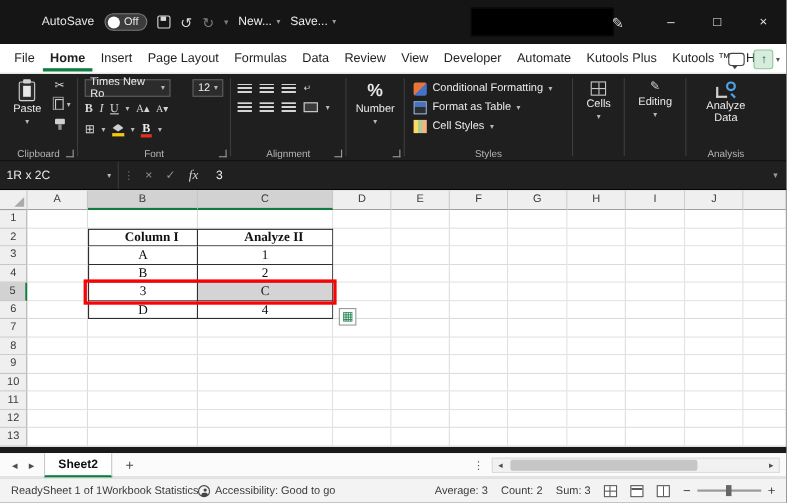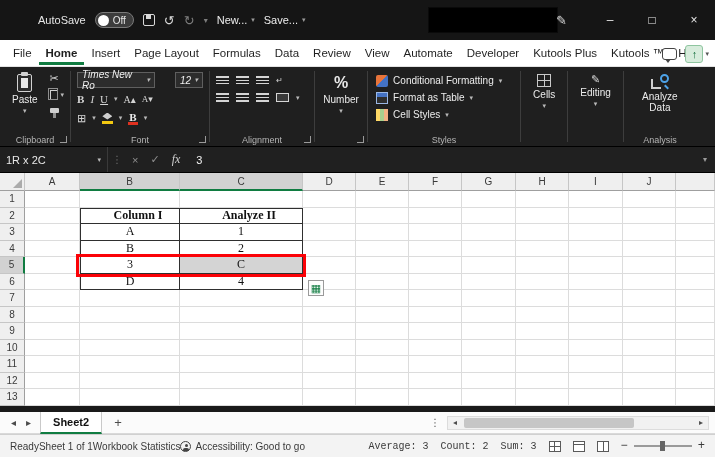--- a/index.html
+++ b/index.html
@@ -50,21 +50,21 @@
   .paste-ic::after{content:"";position:absolute;top:3px;left:2.5px;width:7px;height:10px;background:#e8e8e8;}
   .minicol{display:flex;flex-direction:column;gap:3px;justify-content:center;}
   .minirow{display:flex;align-items:center;gap:3px;height:13px;}
   .ic{color:#d5d5d5;font-size:11px;line-height:11px;}
   .copy-ic{position:relative;width:8px;height:10px;border:1px solid #cfcfcf;background:#1f1f1f;}
   .copy-ic::before{content:"";position:absolute;left:-3px;top:-3px;width:8px;height:10px;border:1px solid #8f8f8f;}
   .fp-ic{width:9px;height:5px;background:#cfcfcf;border-radius:1px;position:relative;}
   .fp-ic::after{content:"";position:absolute;left:3px;top:5px;width:3px;height:5px;background:#8f8f8f;}
   
   .combo{display:flex;align-items:center;justify-content:space-between;border:1px solid #5f5f5f;background:#2c2c2c;height:16px;padding:0 4px;font-size:10px;color:#f0f0f0;}
-  .fg-r1{display:flex;gap:20px;font-style:italic;}
+  .fg-r1{display:flex;gap:20px;}
   .fg-r{display:flex;align-items:center;gap:6px;height:16px;margin-top:3px;}
   .fB{font-weight:bold;font-family:"Liberation Serif",serif;}
   .fI{font-style:italic;font-family:"Liberation Serif",serif;}
   .fU{text-decoration:underline;font-family:"Liberation Serif",serif;}
   .fsz{display:inline-flex;align-items:flex-end;gap:1px;font-family:"Liberation Serif",serif;}
   .fc-ic{font-family:"Liberation Serif",serif;font-weight:bold;font-size:11px;line-height:10px;border-bottom:3px solid #e0311f;padding:0 1px;}
   .fill-ic{width:10px;height:7px;background:#cfcfcf;clip-path:polygon(50% 0,100% 55%,50% 100%,0 55%);}
   .fillbar{width:11px;height:3px;background:#f2c811;margin-top:1px;}
   .colic{display:flex;flex-direction:column;align-items:center;}
   
@@ -122,21 +122,21 @@
   .addsheet{color:#4c4c4c;font-size:13px;padding:0 8px;}
   .tdots{position:absolute;left:430px;color:#555;font-size:10px;}
   .hscroll{position:absolute;right:6px;display:flex;align-items:center;width:262px;height:14px;background:#f1f1f1;border:1px solid #dcdcdc;}
   .hscroll .nav{font-size:8px;}
   .htrack{flex:1;position:relative;height:100%;}
   .hthumb{position:absolute;left:2px;top:1px;height:10px;width:170px;background:#c6c6c6;border-radius:2px;}
 
   
   .statusbar{height:23px;background:#f3f3f3;border-top:1px solid #d0d0d0;display:flex;align-items:center;font-size:10px;color:#3a3a3a;padding:0 10px;gap:16px;}
   .sb-left{display:flex;align-items:center;}
-  .sb-right{margin-left:auto;display:flex;align-items:center;gap:12px;font-family:Liberation Mono, monospace;}
+  .sb-right{margin-left:auto;display:flex;align-items:center;gap:12px;}
   .acc{display:flex;align-items:center;gap:4px;}
   .acc-ic{width:11px;height:11px;border:1px solid #444;border-radius:50%;position:relative;}
   .acc-ic::before{content:"";position:absolute;left:3.5px;top:2px;width:3px;height:3px;border-radius:50%;background:#444;}
   .acc-ic::after{content:"";position:absolute;left:2px;top:6px;width:6px;height:3px;border-radius:2px 2px 0 0;background:#444;}
   .vicon{width:12px;height:11px;border:1px solid #5a5a5a;background:#fff;}
   .vicon.v1{background-image:linear-gradient(#5a5a5a,#5a5a5a),linear-gradient(#5a5a5a,#5a5a5a);background-size:1px 100%,100% 1px;background-position:50% 0,0 50%;background-repeat:no-repeat;}
   .vicon.v2{background:linear-gradient(#fff 0 2px,#5a5a5a 2px 3px,#fff 3px);}
   .vicon.v3{background:linear-gradient(90deg,#fff 0 5px,#5a5a5a 5px 6px,#fff 6px);}
   .zoomctl{display:flex;align-items:center;gap:6px;}
   .zsym{font-size:12px;color:#3a3a3a;}
@@ -178,22 +178,22 @@
   <div class="menubar">
     <span style="display:flex;">
         <span class="mtab">File</span>
         <span class="mtab active">Home</span>
         <span class="mtab">Insert</span>
         <span class="mtab">Page Layout</span>
         <span class="mtab">Formulas</span>
         <span class="mtab">Data</span>
         <span class="mtab">Review</span>
         <span class="mtab">View</span>
+        <span class="mtab">Developer</span>
         <span class="mtab">Automate</span>
-        <span class="mtab">Developer</span>
         <span class="mtab">Kutools Plus</span>
         <span class="mtab">Kutools ™</span>
         <span class="mtab">Help</span>
       </span>
     <span class="mright">
       <span class="cmt"></span>
       <span class="share">
         <span class="sharebox">↑</span>
         <span class="dv">▾</span>
       </span>

